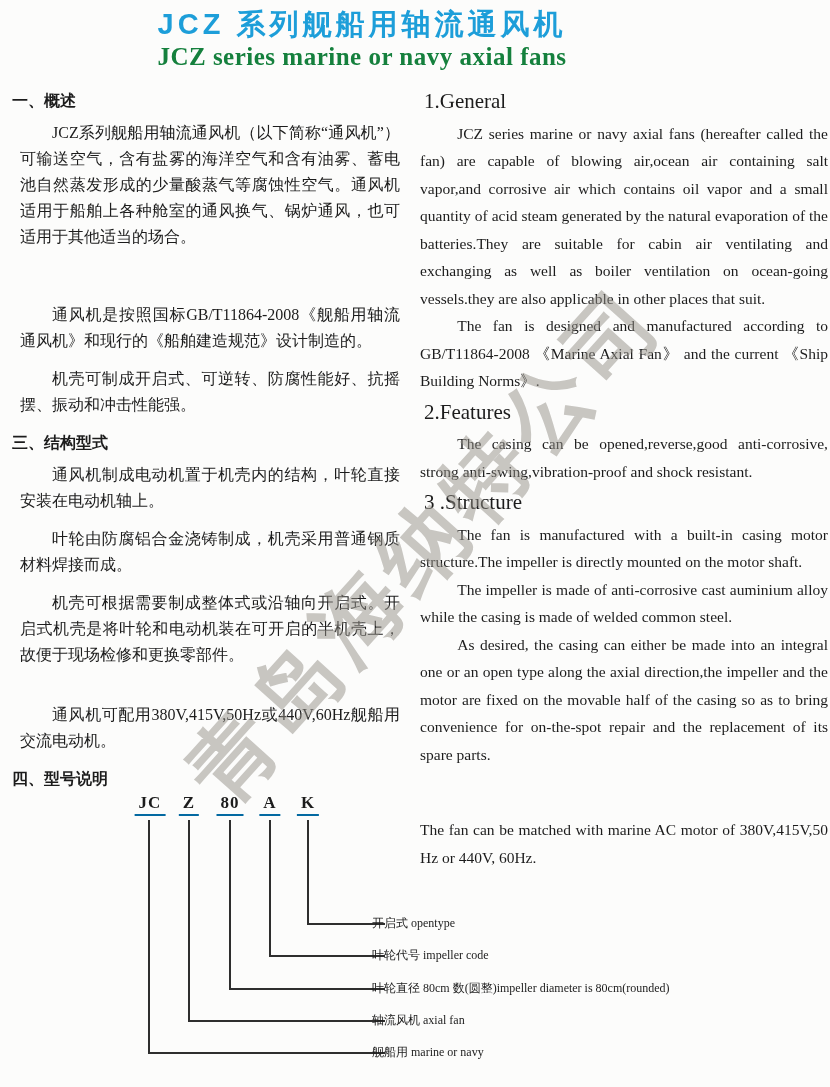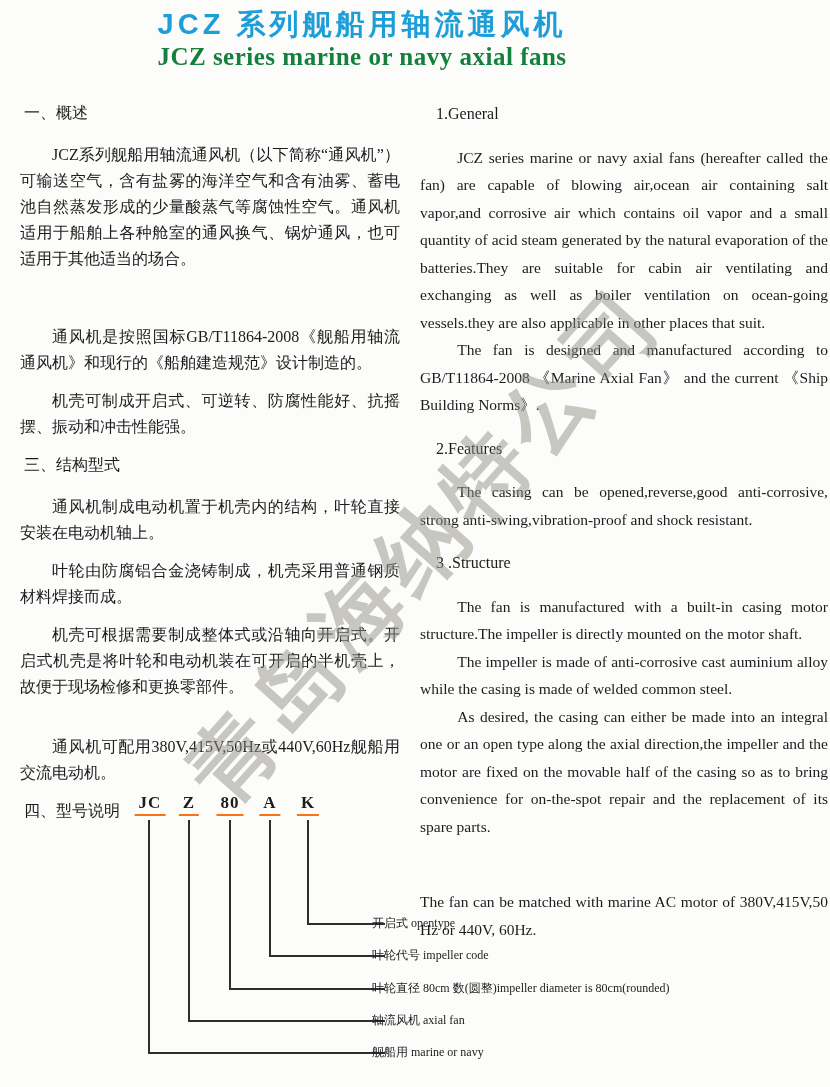--- a/index.html
+++ b/index.html
@@ -18,33 +18,33 @@
     font-family:"Liberation Sans","DejaVu Sans",sans-serif;
   }
   .title-en{
     font-size:25px;font-weight:bold;letter-spacing:0.5px;
     color:#15803d;margin:0;line-height:30px;
   }
   
   .col{position:absolute;top:84px;}
   .col-zh{left:8px;width:404px;font-size:16px;line-height:26px;}
   .col-en{left:420px;width:408px;font-size:15.5px;line-height:27.5px;}
-  .col-zh h3{font-size:16px;font-weight:normal;margin:16px;line-height:26px;}
+  .col-zh h3{font-size:16px;font-weight:bold;margin:4px;line-height:26px;}
   .col-zh p{margin:12px;text-indent:2em;text-align:justify;}
-  .col-en h3{font-size:16px;font-weight:normal;margin:16px;line-height:27.5px;}
+  .col-en h3{font-size:21px;font-weight:normal;margin:4px;line-height:27.5px;}
   .col-en p{margin:0;text-indent:2.4em;text-align:justify;}
   .col-en p.noindent{text-indent:0;margin-top:48px;}
   .mt-gap1{margin-top:52px !important;}
   .mt-gap2{margin-top:34px !important;}
   .mt-s{margin-top:6px !important;}
   
   .code{
     position:absolute;top:793px;transform:translateX(-50%);
     font-size:17px;font-weight:600;letter-spacing:1px;
-    border-bottom:2px solid #f97316;padding:0 4px 1px 4px;line-height:20px;
+    border-bottom:2px solid #0369a1;padding:0 4px 1px 4px;line-height:20px;
   }
   .vline{position:absolute;width:2px;background:#2e2e2e;}
   .hline{position:absolute;height:2px;background:#2e2e2e;}
   .dlabel{
     position:absolute;left:372px;font-size:12px;line-height:22px;white-space:nowrap;
   }
   
   .watermark{
     position:absolute;left:425px;top:545px;
     transform:translate(-50%,-50%) rotate(-48deg);

